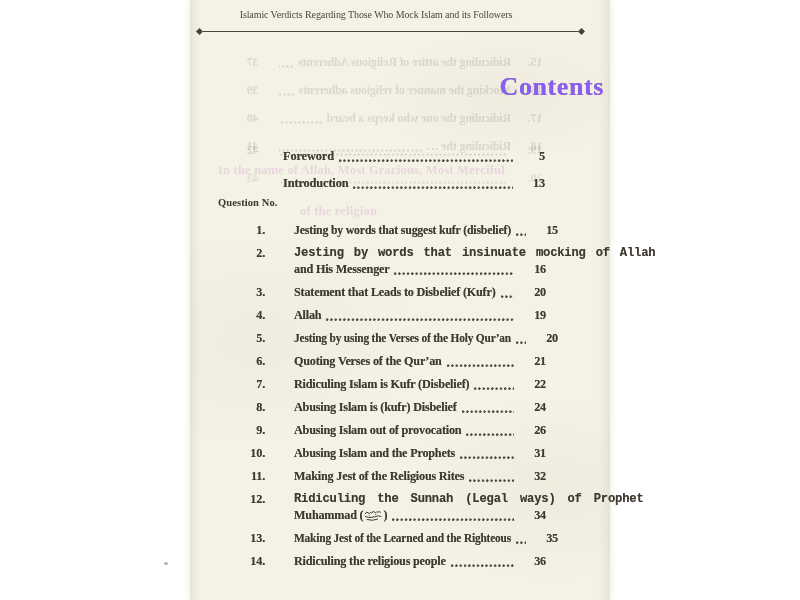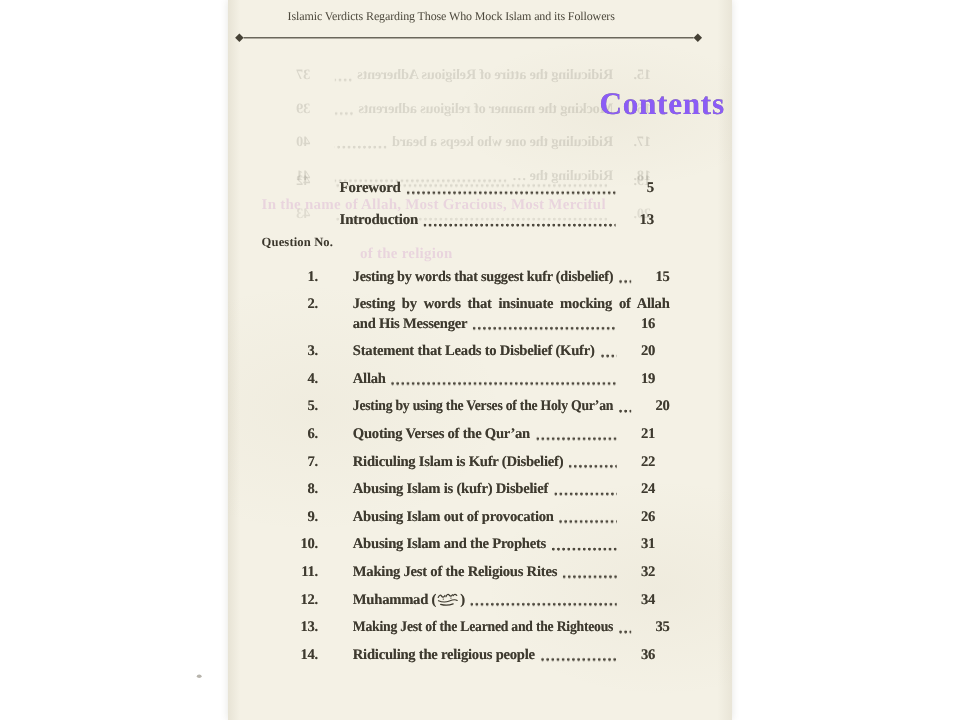--- a/index.html
+++ b/index.html
@@ -57,21 +57,21 @@
     position:absolute;top:197px;left:28px;z-index:3;
     font-size:10.5px;font-weight:700;letter-spacing:.1px;color:#3b372c;
   }
   .toc{position:absolute;top:222px;left:57px;width:299px;z-index:3;}
   .entry{display:flex;margin-bottom:7px;font-size:12.2px;letter-spacing:-.2px;
          font-weight:600;line-height:16px;color:#3e3a2f;
          text-shadow:0 0 .35px rgba(62,58,47,.55);}
   .qnum{flex:none;width:18px;text-align:right;margin-right:17px;}
   .ebody{flex:1;min-width:0;margin-left:12px;}
   .line{min-width:0;}
-  .jline{display:block;}
+  .jline{display:block;font-family:Liberation Mono, monospace;}
   .jline .txt{white-space:nowrap;display:inline-block;}
   .lline{display:flex;align-items:baseline;}
   .lline .txt{white-space:nowrap;display:inline-block;flex:none;}
   .leader{
     flex:1 1 10px;min-width:10px;align-self:flex-end;height:5px;
     margin:0 2px 1px 5px;
     background-image:radial-gradient(circle at 1.1px 2.6px,rgba(62,57,46,.92) 1px,transparent 1.45px);
     background-size:4.3px 5px;background-repeat:repeat-x;
   }
   .pagenum{flex:none;width:24px;text-align:right;margin-left:6px;}
@@ -283,20 +283,21 @@
           <div class="line lline">
             <span class="txt">Making Jest of the Religious Rites</span>
             <span class="leader"></span>
             <span class="pagenum">32</span>
           </div>
         </div>
       </div>
       <div class="entry">
         <span class="qnum">12.</span>
         <div class="ebody">
+          <div class="line jline"><span class="txt" style="word-spacing: 4.90625px;">Ridiculing the Sunnah (Legal ways) of Prophet</span></div>
           <div class="line lline">
             <span class="txt">Muhammad (<svg class="hz" width="18" height="12" viewBox="0 0 18 12" style="display: inline-block;">
   <g fill="none" stroke="#3e3a2f" stroke-width="1" stroke-linecap="round">
     <path d="M1.2 4.8 Q2.8 1.8 4 3.8 T6.8 3.2"></path>
     <path d="M7.6 4.2 Q9 1.2 10.4 3 T13 2.6"></path>
     <path d="M13.6 3.4 Q15 1.4 16.6 3.2"></path>
     <path d="M1.4 7.6 Q6 9.6 10.5 7.8 T17 7.4"></path>
     <path d="M3.2 10.6 Q8.5 12.2 13.6 10.2"></path>
   </g>
   <circle cx="5.4" cy="6.2" r="0.55" fill="#3e3a2f"></circle>

